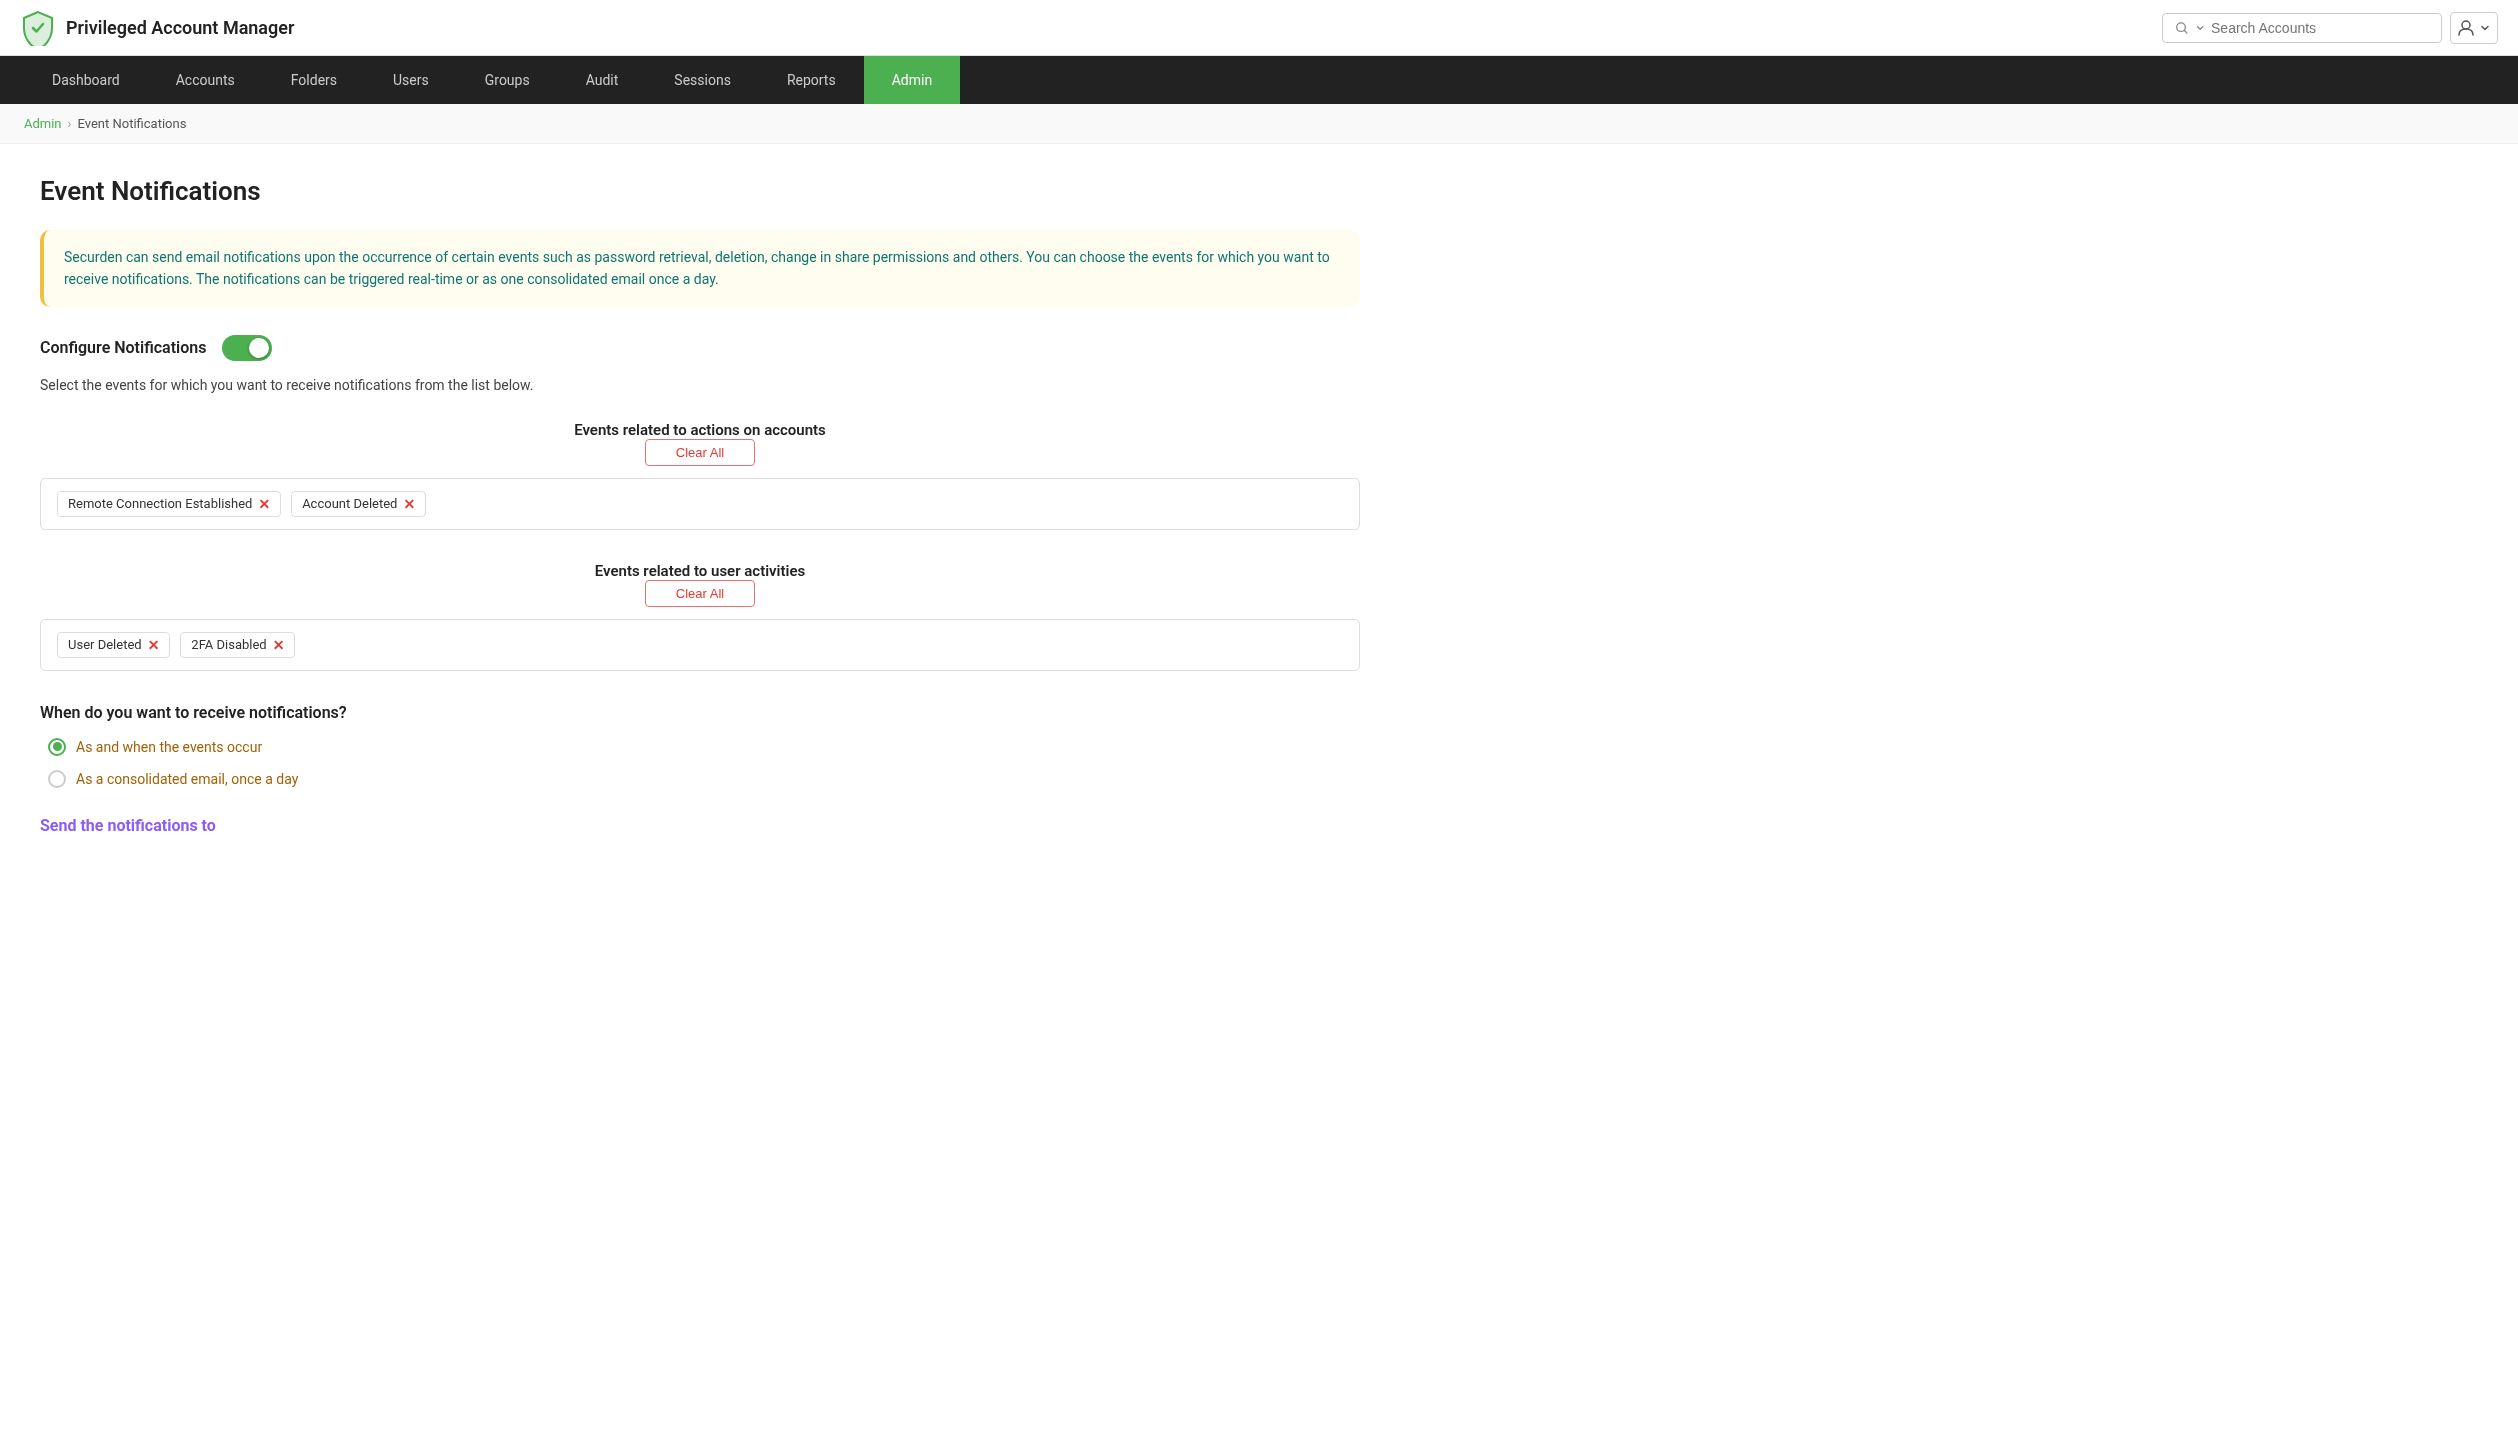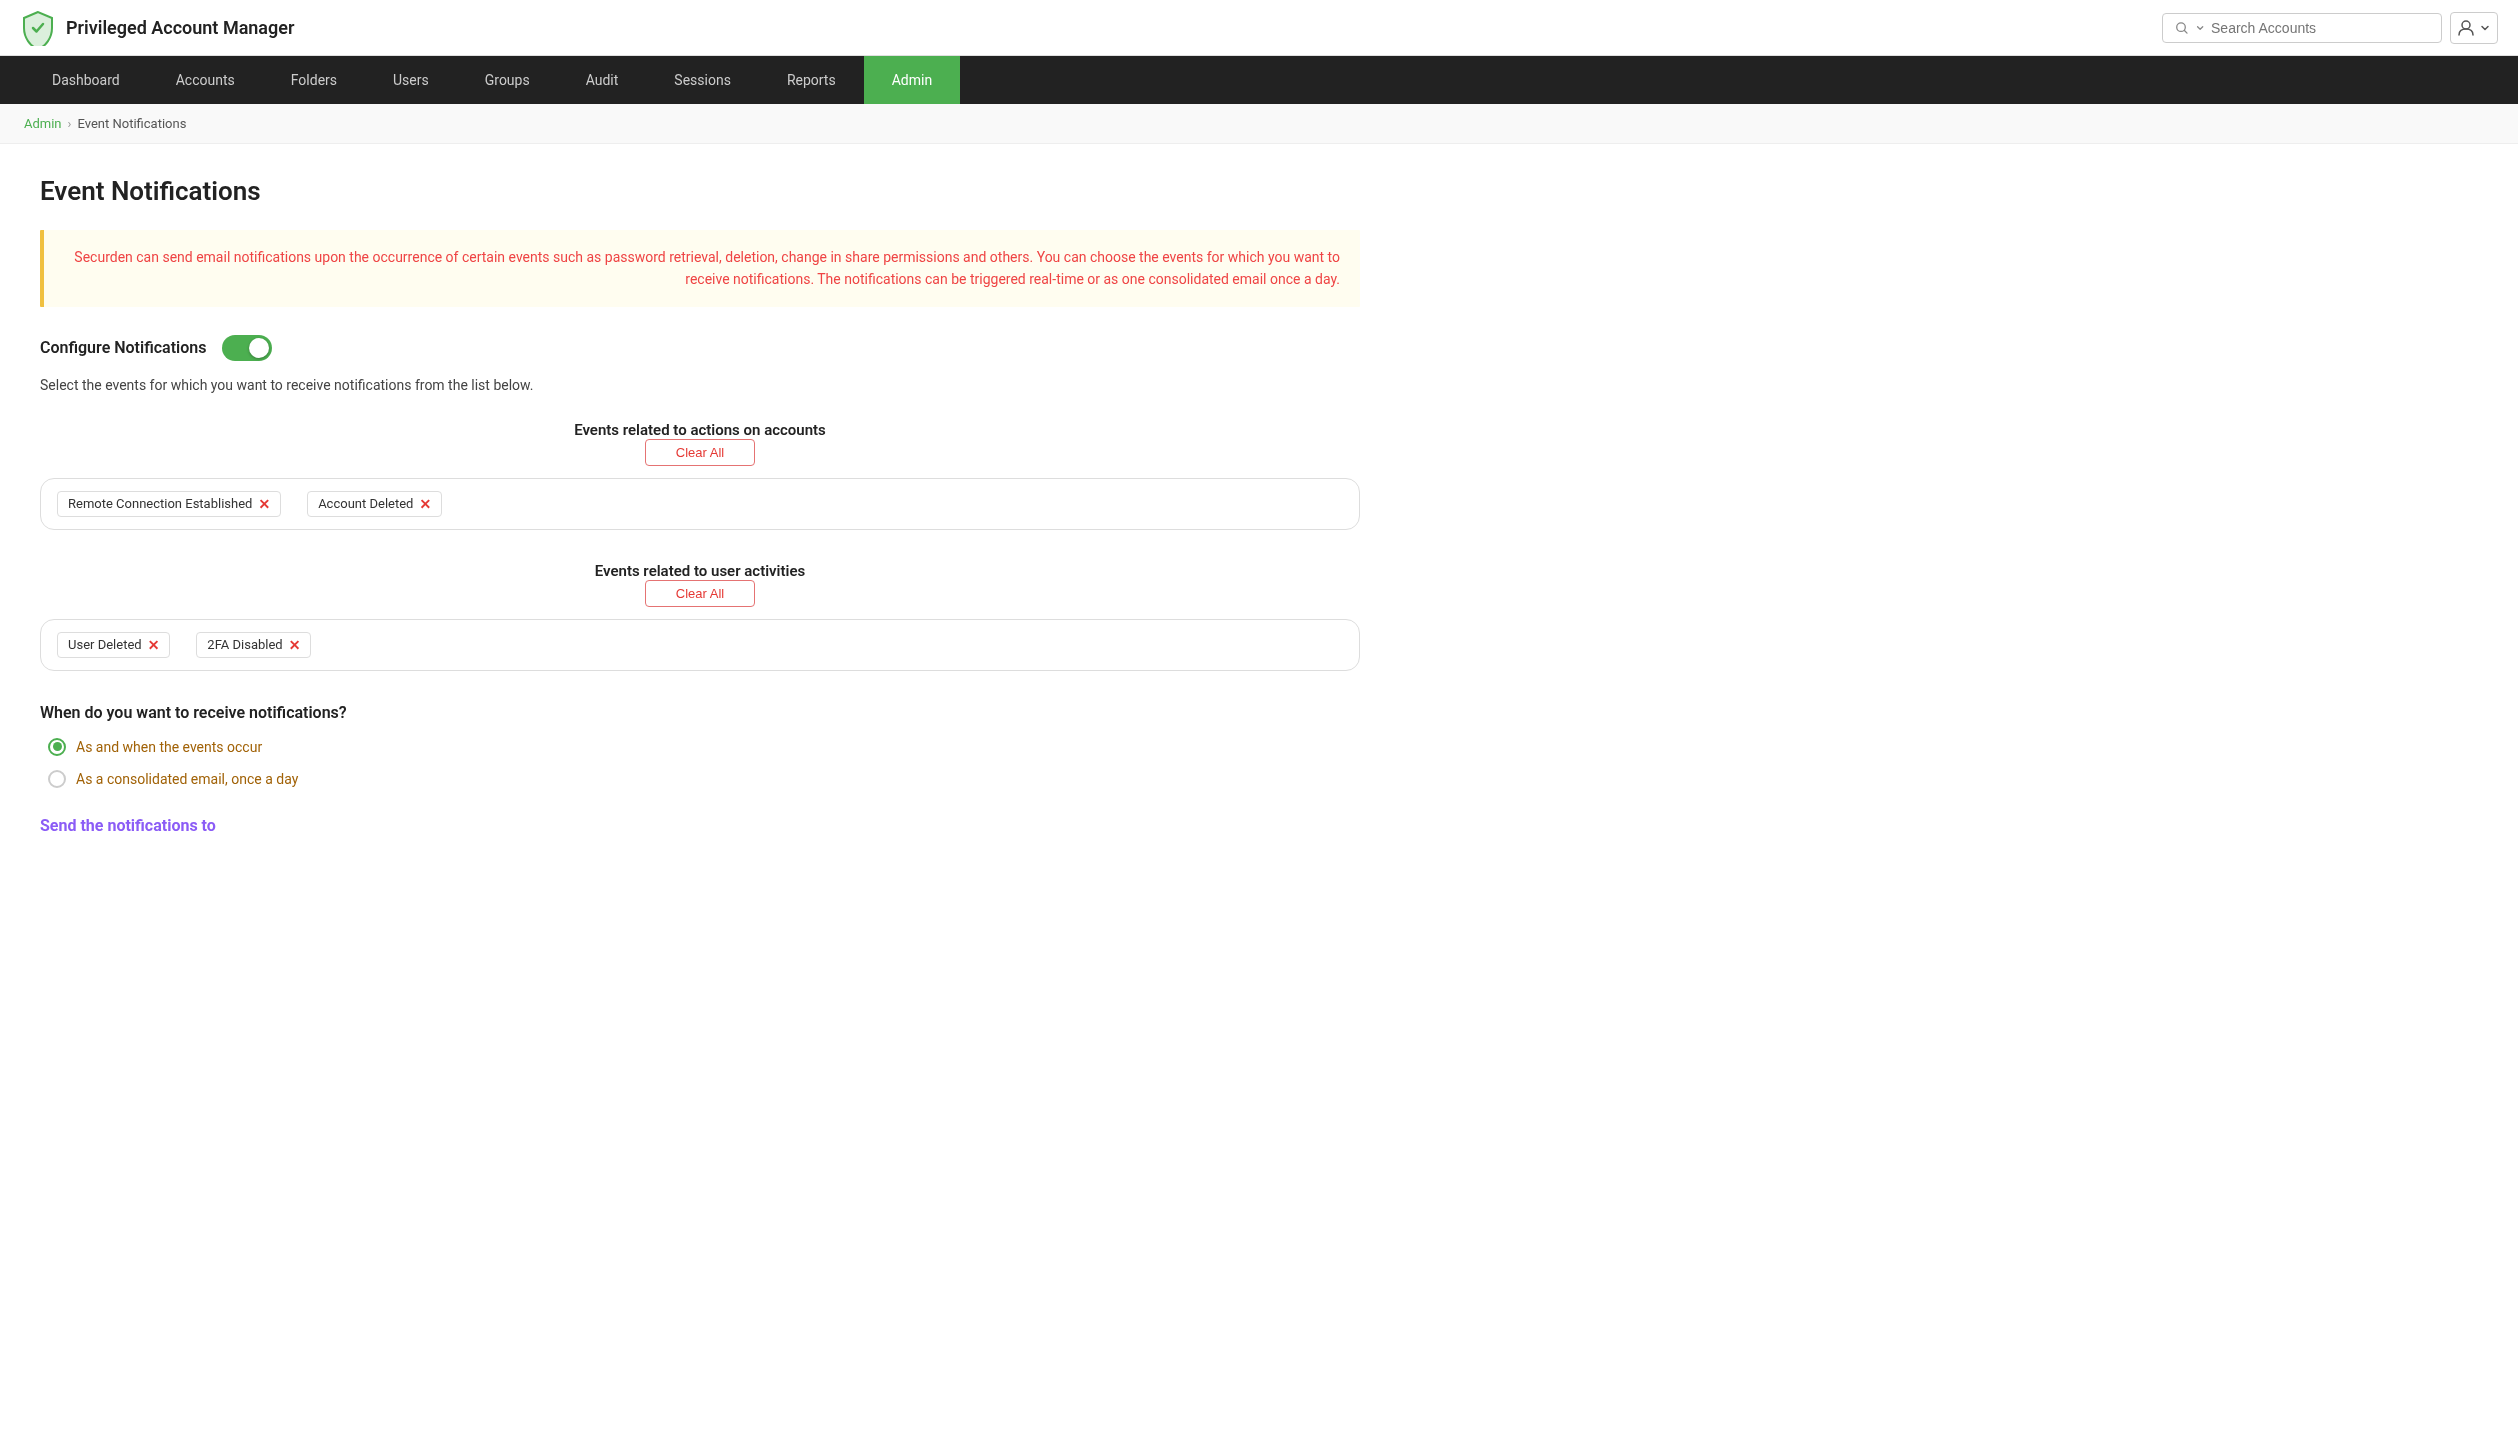--- a/index.html
+++ b/index.html
@@ -116,25 +116,24 @@
       color: #222;
       margin-bottom: 24px;
     }
 
     
     .info-box {
       border-left: 4px solid #f0c040;
       background: #fffdf0;
       padding: 16px 20px;
       margin-bottom: 28px;
-      border-radius: 1px;
-      font-size: 14px;
-      color: #ef4444;
+      border-radius: 10px;
+      font-size: 14px;
+      color: #0f766e;
       line-height: 1.6;
-      text-align: right;
     }
 
     
     .configure-row {
       display: flex;
       align-items: center;
       gap: 16px;
       margin-bottom: 16px;
     }
     .configure-label {
@@ -197,25 +196,25 @@
       color: #e53935;
       padding: 5px 30px;
       border-radius: 4px;
       cursor: pointer;
       font-size: 13px;
     }
 
     
     .tags-box {
       border: 1px solid #ddd;
-      border-radius: 14px;
+      border-radius: 5px;
       padding: 12px 16px;
       display: flex;
       flex-wrap: wrap;
-      gap: 26px;
+      gap: 10px;
       min-height: 52px;
     }
     .tag {
       display: flex;
       align-items: center;
       gap: 6px;
       border: 1px solid #ddd;
       border-radius: 4px;
       padding: 4px 10px;
       font-size: 13px;

